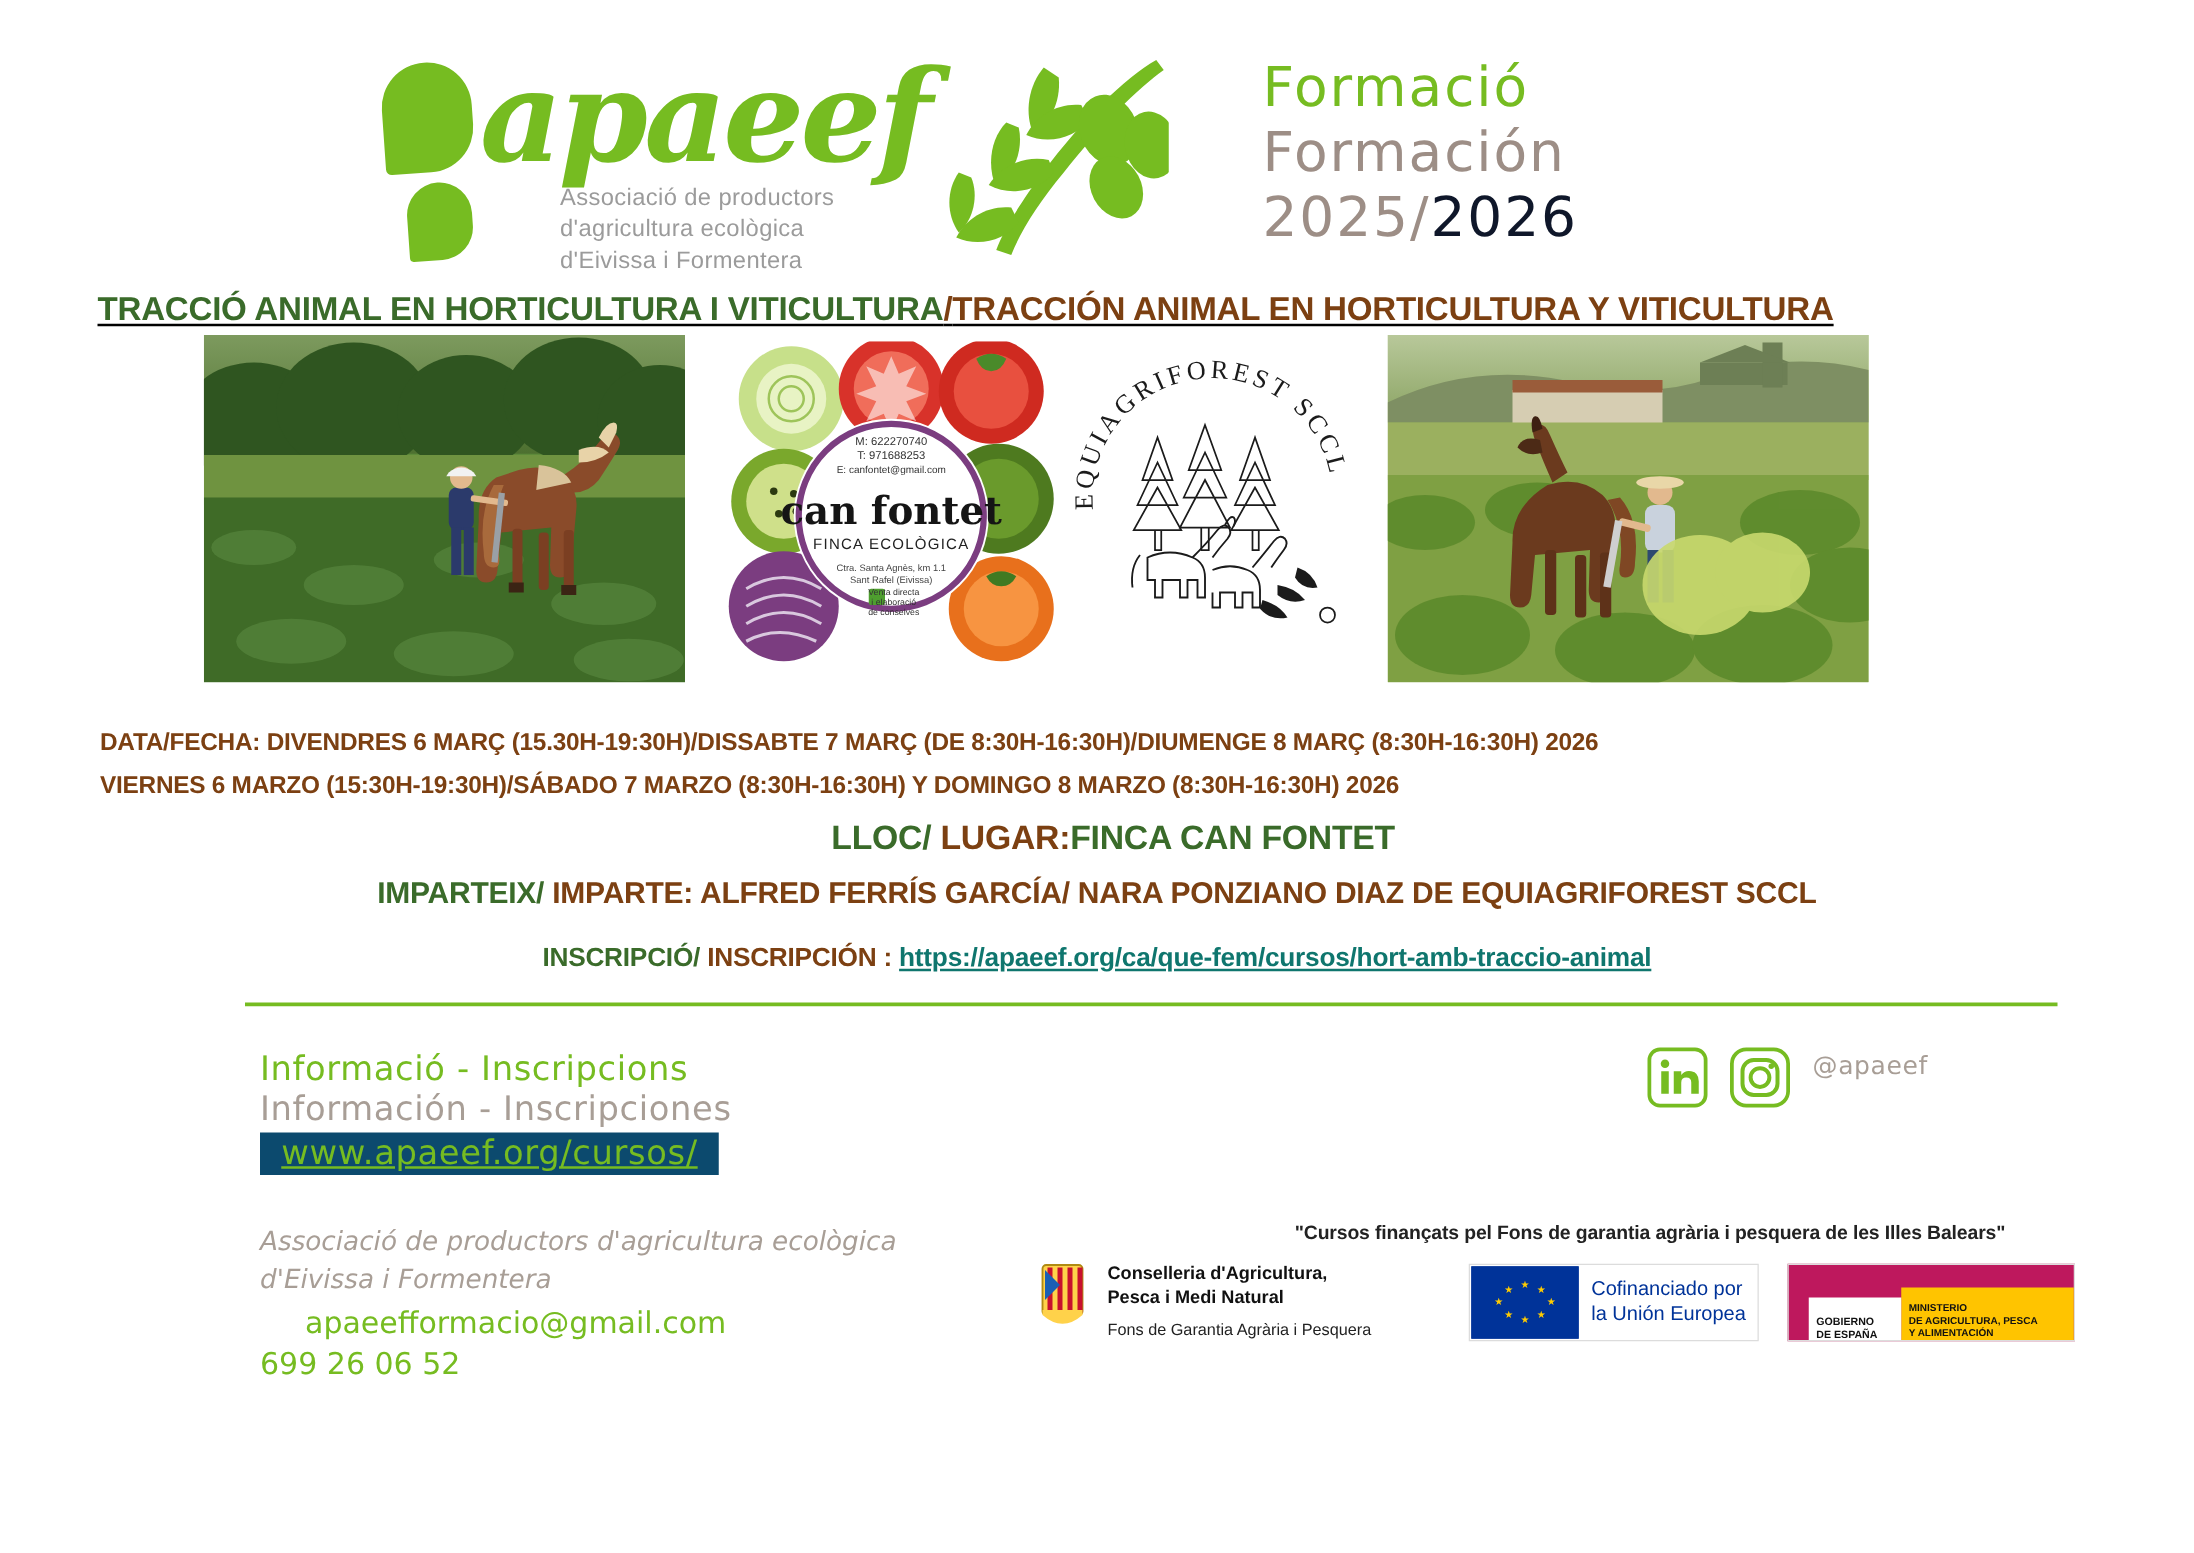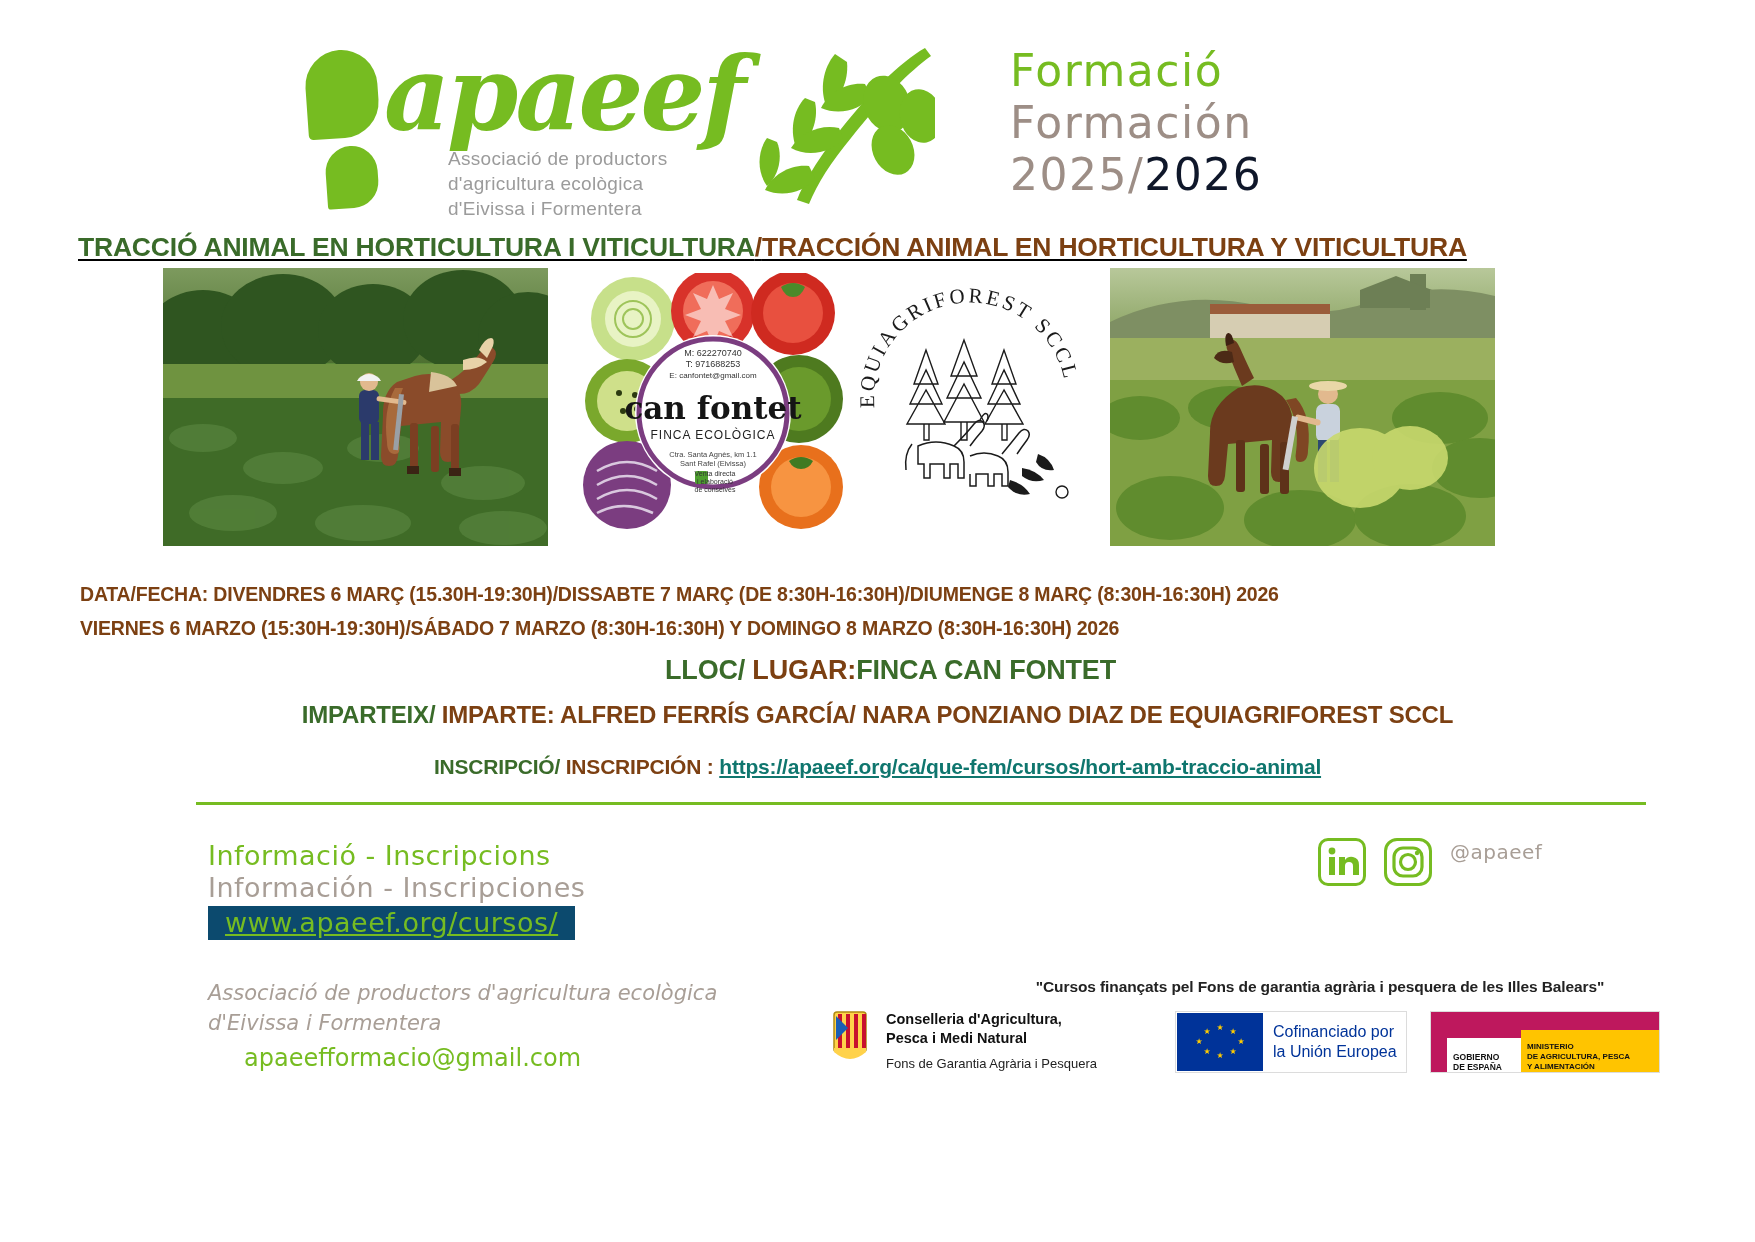--- a/index.html
+++ b/index.html
@@ -433,20 +433,21 @@
 
 <div class="footer">
 
   <div class="foot-left">
     <div class="fl1">Informació - Inscripcions</div>
     <div class="fl2">Información - Inscripciones</div>
     <div><a href="#" class="fl3">www.apaeef.org/cursos/</a></div>
     <div class="fl-org">Associació de productors d'agricultura ecològica</div>
     <div class="fl-org" style="margin-top:0">d'Eivissa i Formentera</div>
     <div class="fl-mail">apaeefformacio@gmail.com</div>
+    <div class="fl-tel">699 26 06 52</div>
   </div>
 
   <div class="social">
     <div class="sicon li">
       <svg width="42" height="42" viewBox="0 0 42 42">
         <rect x="8" y="16" width="6" height="18" fill="#76bc21"></rect>
         <circle cx="11" cy="10" r="3.4" fill="#76bc21"></circle>
         <path d="M18 16 h6 v3 q3 -4 8 -3 q6 1 6 8 v10 h-6 v-9 q0 -4 -4 -4 q-4 0 -4 4 v9 h-6 z" fill="#76bc21"></path>
       </svg>
     </div>

